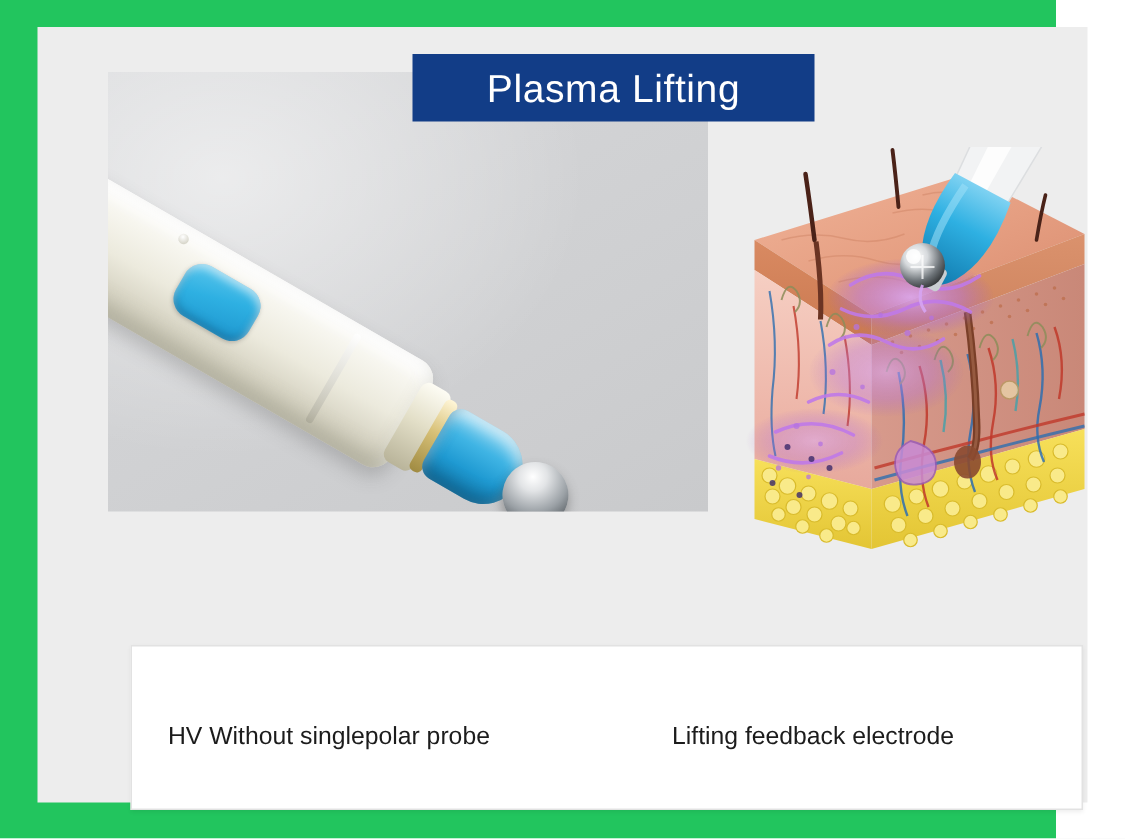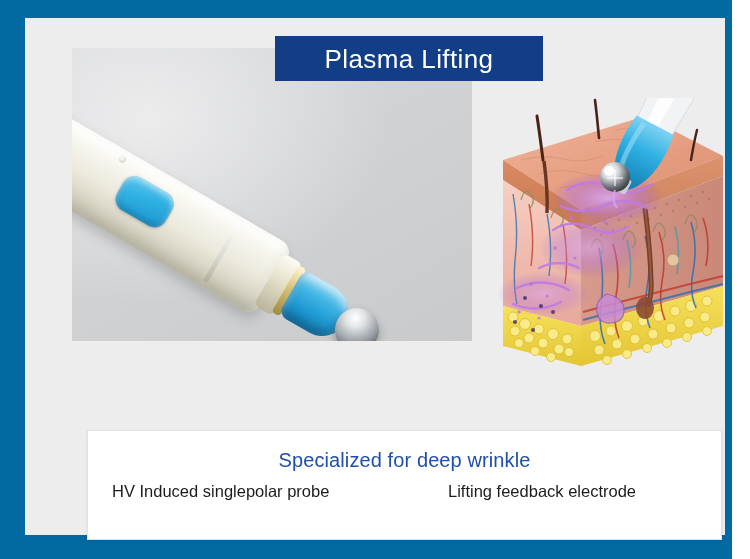--- a/index.html
+++ b/index.html
@@ -13,22 +13,21 @@
     height: 559px;
     overflow: hidden;
     font-family: "Liberation Sans", sans-serif;
     -webkit-font-smoothing: antialiased;
   }
 
   .page {
     position: relative;
     width: 704px;
     height: 559px;
-    background: #0369a1;
-    padding-left: 28px;
+    background: #22c55e;
   }
 
   
   .canvas {
     position: absolute;
     left: 25px;
     top: 18px;
     width: 700px;
     height: 517px;
     background: #ededed;
@@ -472,24 +471,23 @@
         <g stroke="#ffffff" stroke-width="1.4" opacity="0.75" fill="none">
           <path d="M112,80 h16"></path>
             <path d="M120,72 v16"></path>
         </g>
 
         <path d="M120,92 q-4,10 2,18" stroke="#d6a4f2" stroke-width="2" fill="none" opacity="0.9"></path>
       </svg>
     </div>
 
     <div class="spec-panel">
-      <div class="spec-heading">Specialized for deep wrinkle</div>
 
       <div class="spec-col-left">
-        <div class="spec-line">HV Induced singlepolar probe</div>
+        <div class="spec-line">HV Without singlepolar probe</div>
       </div>
 
       <div class="spec-col-right">
         <div class="spec-line">Lifting feedback electrode</div>
       </div>
     </div>
 
   </div>
 </div>
 

